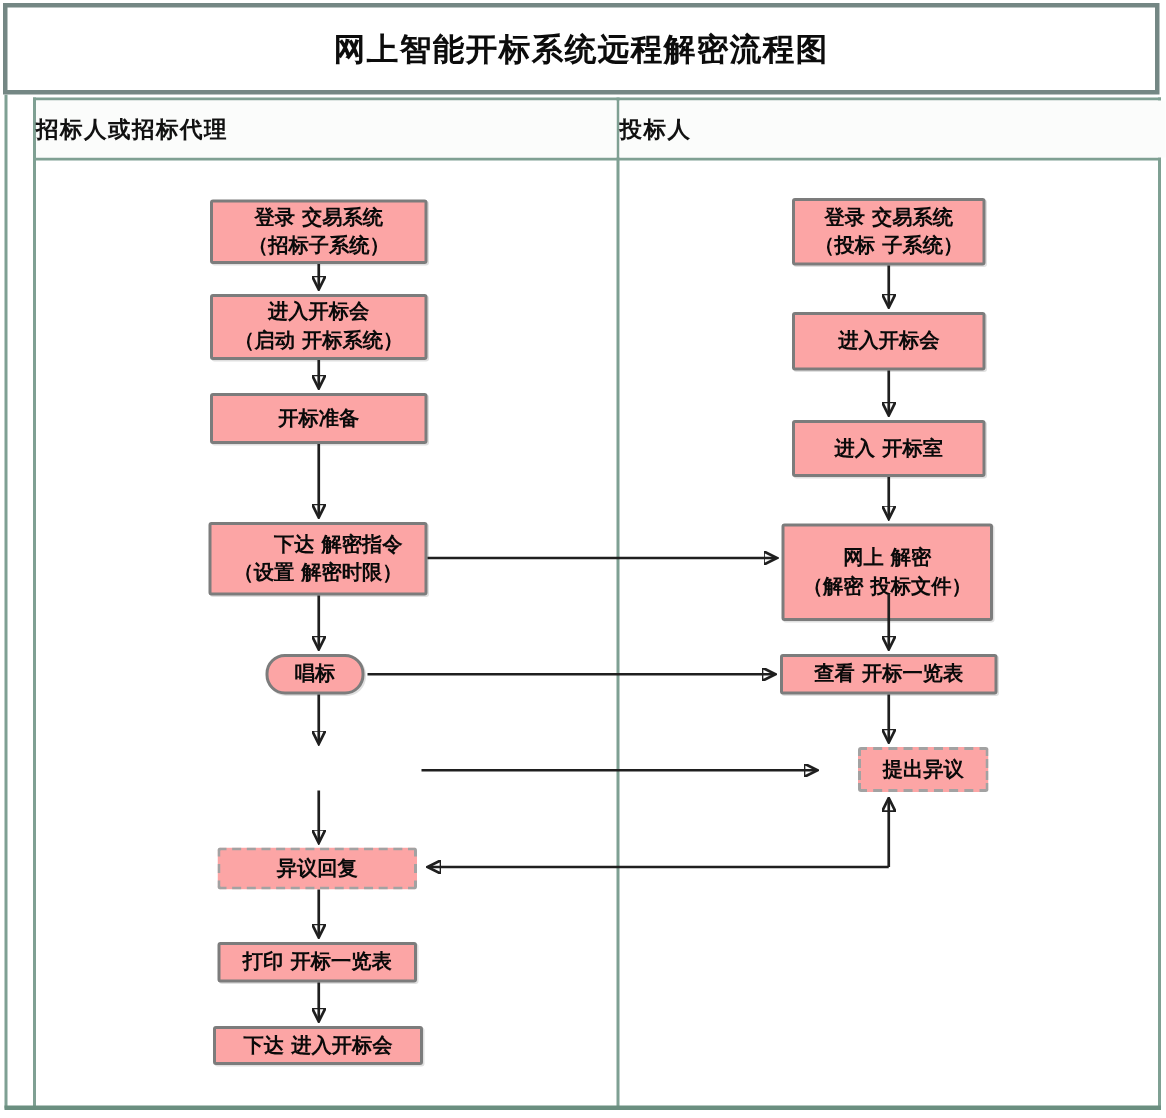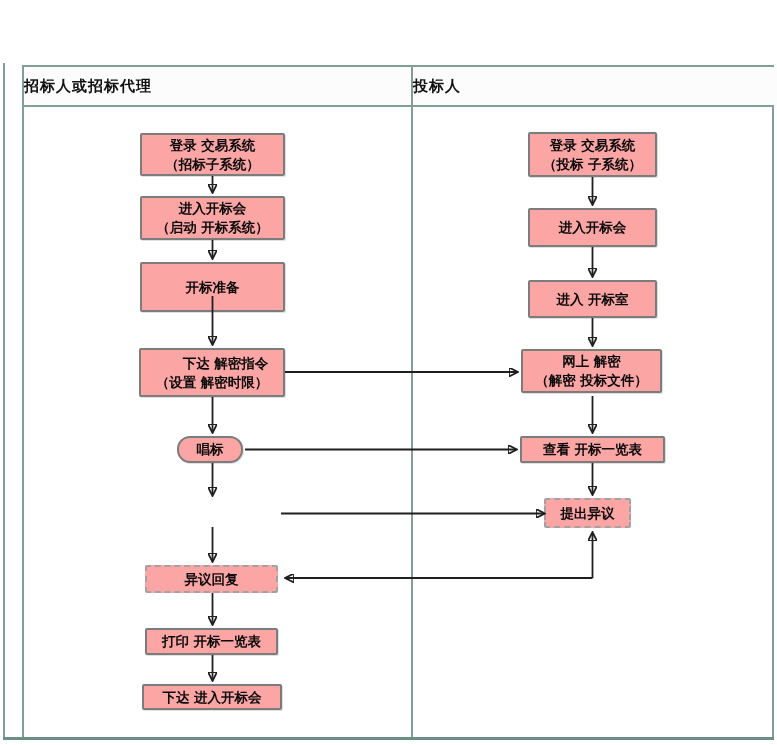--- a/index.html
+++ b/index.html
@@ -47,47 +47,50 @@
     border: 2px solid #7c7c7c; border-radius: 2px;
     display: flex; align-items: center; justify-content: center;
     text-align: center; white-space: pre-line;
     font-size: 13.5px; font-weight: bold; color: #0a0a0a; line-height: 19px;
     box-shadow: 1px 1px 0 rgba(130,130,130,0.25);
   }
   .node.dashed { border: 2px dashed #a2a2a2; box-shadow: none; }
 
   .n-l1 { left: 140px; top: 133px; width: 145px; height: 43px; }
   .n-l2 { left: 140px; top: 196px; width: 145px; height: 44px; }
-  .n-l3 { left: 140px; top: 262px; width: 145px; height: 50px; }
+  .n-l3 { left: 140px; top: 262px; width: 145px; height: 34px; }
   .n-l4 { left: 139px; top: 348px; width: 146px; height: 49px; text-align: right; }
   .n-l5 { left: 177px; top: 436px; width: 66px;  height: 27px; border-radius: 13px; }
   .n-l6 { left: 142px; top: 499px; width: 139px; height: 28px; }
   .n-l7 { left: 145px; top: 565px; width: 133px; height: 28px; }
   .n-l8 { left: 145px; top: 628px; width: 133px; height: 27px; }
   .n-l9 { left: 142px; top: 684px; width: 140px; height: 26px; }
 
   .n-r1 { left: 528px; top: 132px; width: 129px; height: 45px; }
   .n-r2 { left: 528px; top: 208px; width: 129px; height: 39px; }
   .n-r3 { left: 528px; top: 280px; width: 129px; height: 38px; }
-  .n-r4 { left: 521px; top: 349px; width: 141px; height: 44px; }
+  .n-r4 { left: 521px; top: 349px; width: 141px; height: 65px; }
   .n-r5 { left: 520px; top: 436px; width: 145px; height: 27px; }
-  .n-r6 { left: 544px; top: 498px; width: 87px;  height: 30px; }
+  .n-r6 { left: 572px; top: 498px; width: 87px;  height: 30px; }
 
   
   svg.arrows {
     position: absolute; left: 0; top: 0; width: 777px; height: 745px;
     z-index: 3; pointer-events: none;
   }
   svg.arrows path, svg.arrows line { stroke: #1f1f1f; stroke-width: 1.8; fill: none; }
 </style>
 </head>
 <body>
 
 <div class="page">
 
+  <div class="title-box">
+    <span>网上智能开标系统远程解密流程图</span>
+  </div>
 
   <div class="vline v-outer-left"></div>
   <div class="vline v-strip"></div>
   <div class="vline v-divider"></div>
   <div class="vline v-outer-right"></div>
   <div class="hline h-grid-top"></div>
   <div class="hline h-header-bot"></div>
   <div class="hline h-bottom"></div>
 
   <div class="hdr hdr-left">

